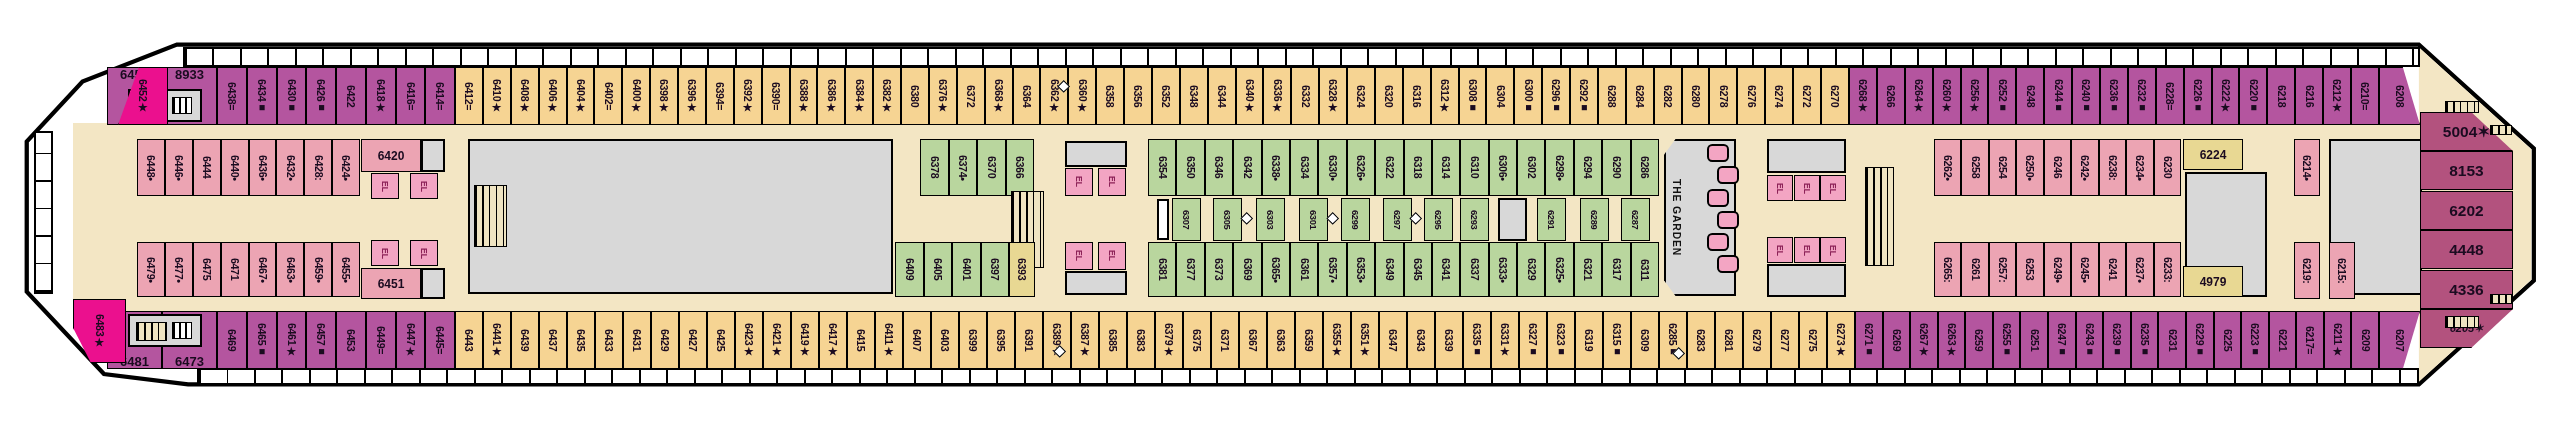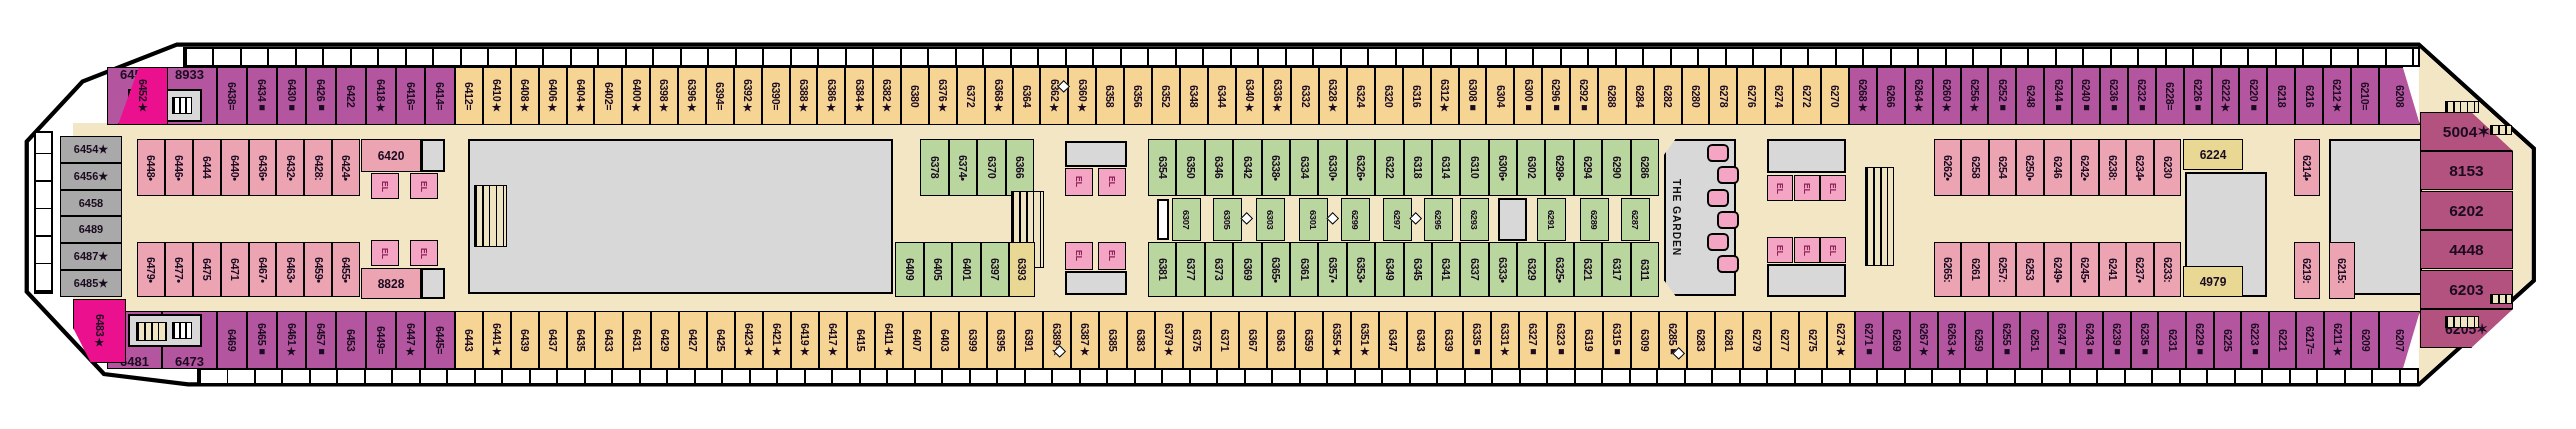--- a/index.html
+++ b/index.html
@@ -542,40 +542,20 @@
     </div>
     <div class="blk single" style="left: 2379px; top: 311px; width: 41px; height: 58px; background: rgb(180, 85, 159); clip-path: polygon(0px 0px, 100% 0px, 58% 100%, 0px 100%);">
       <span class="vl">6207</span>
     </div>
     <div class="blk single" style="left: 118px; top: 67px; width: 50px; height: 58px; background: rgb(235, 16, 142); clip-path: polygon(42% 0px, 100% 0px, 100% 100%, 0px 100%);">
       <span class="vl">6452★</span>
     </div>
     <div class="blk single" style="left: 73px; top: 299px; width: 53px; height: 64px; background: rgb(235, 16, 142); clip-path: polygon(0px 0px, 100% 0px, 100% 100%, 34% 100%, 0px 45%);">
       <span class="vl">6483★</span>
     </div>
-    <div class="blk cabins col" style="left: 60px; top: 136px; width: 62px; height: 161px; background: rgb(169, 169, 169);">
-      <div class="cab" style="background: rgb(169, 169, 169);">
-        <span class="hl" style="font-size: 11px;">6454★</span>
-      </div>
-      <div class="cab" style="background: rgb(169, 169, 169);">
-        <span class="hl" style="font-size: 11px;">6456★</span>
-      </div>
-      <div class="cab" style="background: rgb(169, 169, 169);">
-        <span class="hl" style="font-size: 11px;">6458</span>
-      </div>
-      <div class="cab" style="background: rgb(169, 169, 169);">
-        <span class="hl" style="font-size: 11px;">6489</span>
-      </div>
-      <div class="cab" style="background: rgb(169, 169, 169);">
-        <span class="hl" style="font-size: 11px;">6487★</span>
-      </div>
-      <div class="cab" style="background: rgb(169, 169, 169);">
-        <span class="hl" style="font-size: 11px;">6485★</span>
-      </div>
-    </div>
     <div class="blk cabins" style="left: 137px; top: 139px; width: 223px; height: 57px; background: rgb(236, 164, 179);">
       <div class="cab" style="background: rgb(236, 164, 179);">
         <span class="vl">6448•</span>
       </div>
       <div class="cab" style="background: rgb(236, 164, 179);">
         <span class="vl">6446•</span>
       </div>
       <div class="cab" style="background: rgb(236, 164, 179);">
         <span class="vl">6444</span>
       </div>
@@ -811,21 +791,21 @@
         <span class="vl">6455•</span>
       </div>
     </div>
     <div class="blk el" style="left: 371px; top: 240px; width: 28px; height: 26px; background: rgb(243, 165, 195);">
       <span class="vl">EL</span>
     </div>
     <div class="blk el" style="left: 410px; top: 240px; width: 28px; height: 26px; background: rgb(243, 165, 195);">
       <span class="vl">EL</span>
     </div>
     <div class="blk single" style="left: 361px; top: 268px; width: 60px; height: 31px; background: rgb(236, 164, 179);">
-      <span class="hl" style="font-size: 12px;">8828</span>
+      <span class="hl" style="font-size: 12px;">6451</span>
     </div>
     <div class="blk box" style="left: 421px; top: 268px; width: 24px; height: 31px; background: rgb(216, 216, 216);"></div>
     <div class="blk cabins" style="left: 895px; top: 242px; width: 114px; height: 55px; background: rgb(185, 214, 158);">
       <div class="cab" style="background: rgb(185, 214, 158);">
         <span class="vl">6409</span>
       </div>
       <div class="cab" style="background: rgb(185, 214, 158);">
         <span class="vl">6405</span>
       </div>
       <div class="cab" style="background: rgb(185, 214, 158);">
@@ -955,23 +935,23 @@
     <div class="blk single" style="left: 2420px; top: 151px; width: 93px; height: 39px; background: rgb(179, 82, 126);">
       <span class="hl" style="font-size: 15.5px;">8153</span>
     </div>
     <div class="blk single" style="left: 2420px; top: 191px; width: 93px; height: 39px; background: rgb(179, 82, 126);">
       <span class="hl" style="font-size: 15.5px;">6202</span>
     </div>
     <div class="blk single" style="left: 2420px; top: 230px; width: 93px; height: 39px; background: rgb(179, 82, 126);">
       <span class="hl" style="font-size: 15.5px;">4448</span>
     </div>
     <div class="blk single" style="left: 2420px; top: 270px; width: 93px; height: 39px; background: rgb(179, 82, 126);">
-      <span class="hl" style="font-size: 15.5px;">6203</span>
+      <span class="hl" style="font-size: 15.5px;">4336</span>
     </div>
     <div class="blk single" style="left: 2420px; top: 309px; width: 93px; height: 39px; background: rgb(179, 82, 126); clip-path: polygon(0px 0px, 100% 0px, 55% 100%, 0px 100%);">
-      <span class="hl" style="font-size: 14px;">6205✶</span>
+      <span class="hl" style="font-size: 11px; font-style: italic;">6205✶</span>
     </div>
     <div class="blk stairs" style="left: 2445px; top: 101px; width: 34px; height: 12px;"></div>
     <div class="blk stairs" style="left: 2490px; top: 125px; width: 22px; height: 10.3px;"></div>
     <div class="blk stairs" style="left: 2445px; top: 316px; width: 34px; height: 12px;"></div>
     <div class="blk stairs" style="left: 2490px; top: 294px; width: 22px; height: 10.3px;"></div>
   </div>
 
 
 </body></html>

